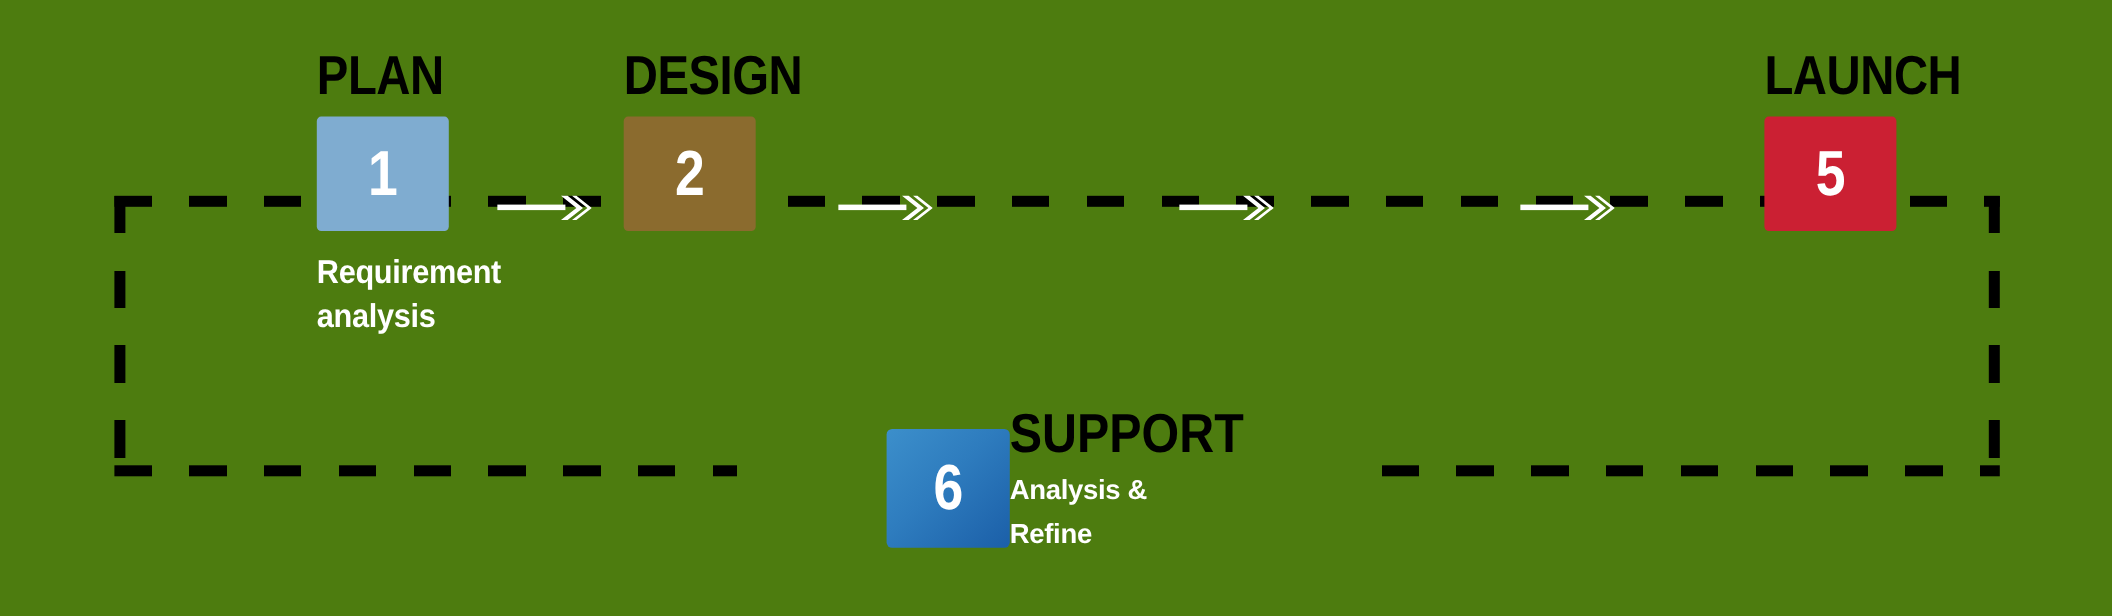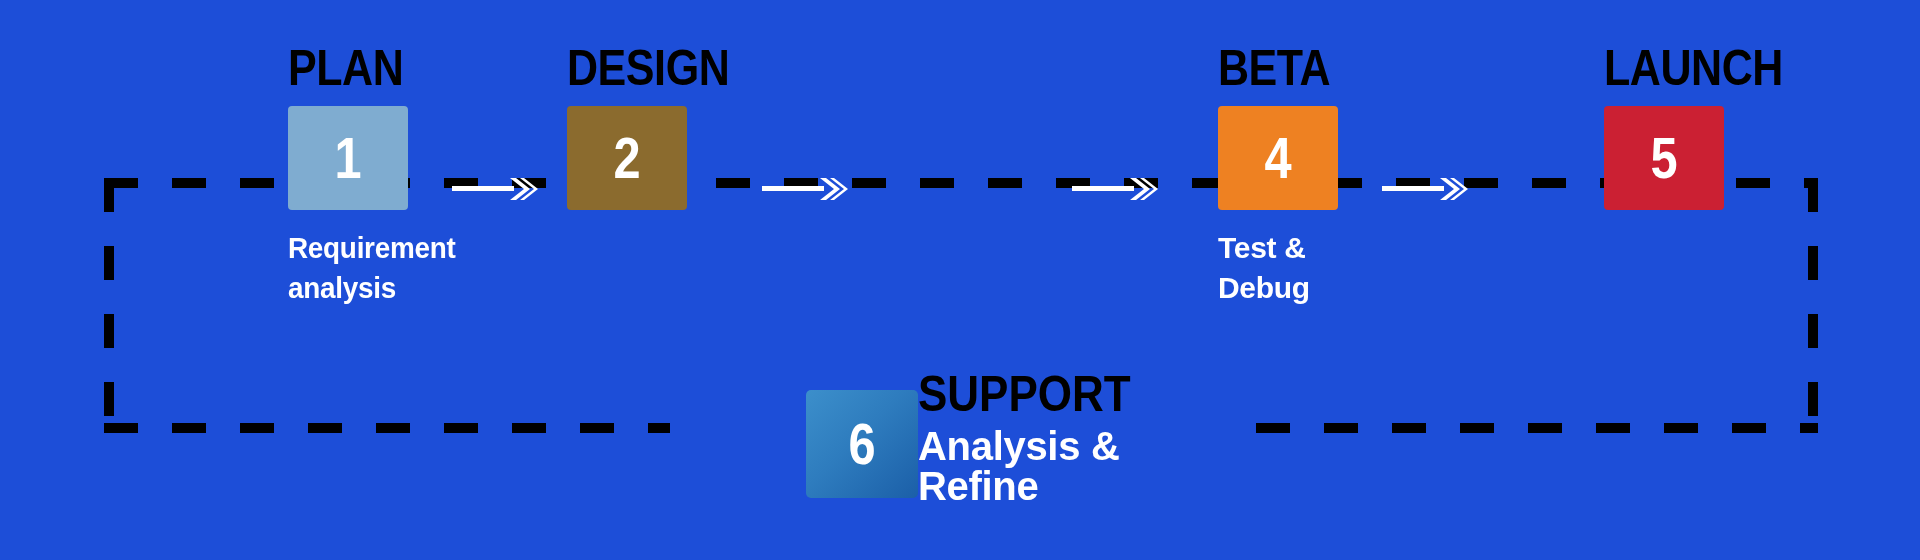--- a/index.html
+++ b/index.html
@@ -10,21 +10,21 @@
     width: 1920px;
     height: 560px;
     overflow: hidden;
     font-family: "Liberation Sans", sans-serif;
   }
 
   #infographic {
     position: relative;
     width: 1920px;
     height: 560px;
-    background: #1d4ed8;
+    background: #4d7c0f;
     overflow: hidden;
   }
 
   
   .frame-edge {
     position: absolute;
     background-repeat: repeat-x;
   }
   .frame-top {
     left: 104px;
@@ -190,21 +190,21 @@
     color: #000000;
     transform: scaleX(0.88);
     transform-origin: left center;
     white-space: nowrap;
     margin: 0;
   }
   .support-desc {
     margin-top: 6px;
     font-family: "Liberation Sans", sans-serif;
     font-weight: bold;
-    font-size: 40px;
+    font-size: 25px;
     line-height: 40px;
     color: #ffffff;
     white-space: pre-line;
     letter-spacing: -0.3px;
   }
 </style>
 </head>
 <body>
 
 <div id="infographic">
@@ -227,28 +227,20 @@
     </div>
 
     <div class="step" style="left:567px">
       <div class="step-title">DESIGN</div>
       <div class="step-box" style="background:#8B6B2E">
         <span class="step-number">2</span>
       </div>
     </div>
 
 
-    <div class="step" style="left:1218px">
-      <div class="step-title">BETA</div>
-      <div class="step-box" style="background:#EE8122">
-        <span class="step-number">4</span>
-      </div>
-      <div class="step-desc">Test &amp;
-Debug</div>
-    </div>
 
     <div class="step" style="left:1604px">
       <div class="step-title">LAUNCH</div>
       <div class="step-box" style="background:#CB2033">
         <span class="step-number">5</span>
       </div>
     </div>
 
     <div class="arrow" style="left:452px">
       <svg width="86" height="34" viewBox="0 0 86 34">

